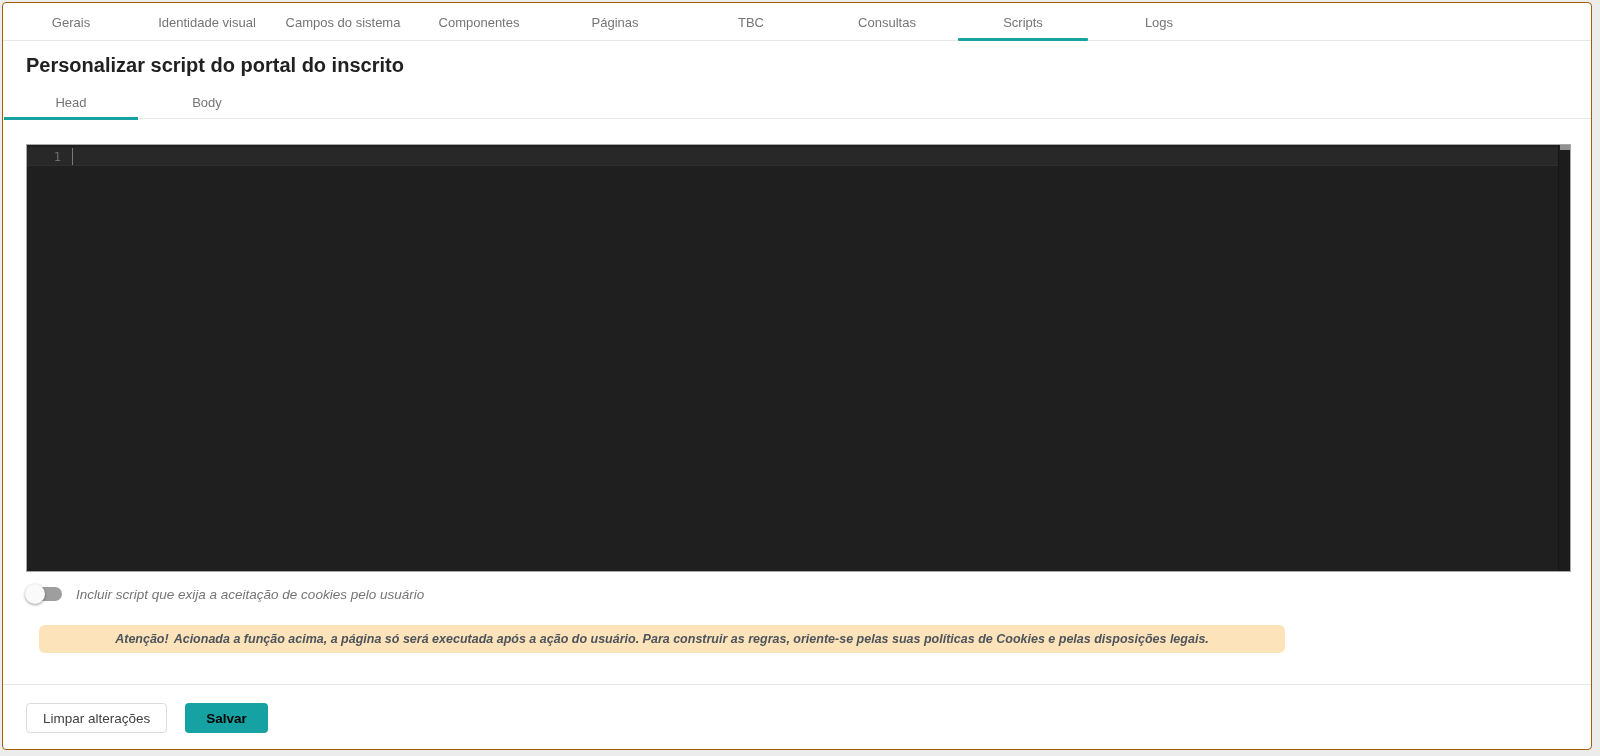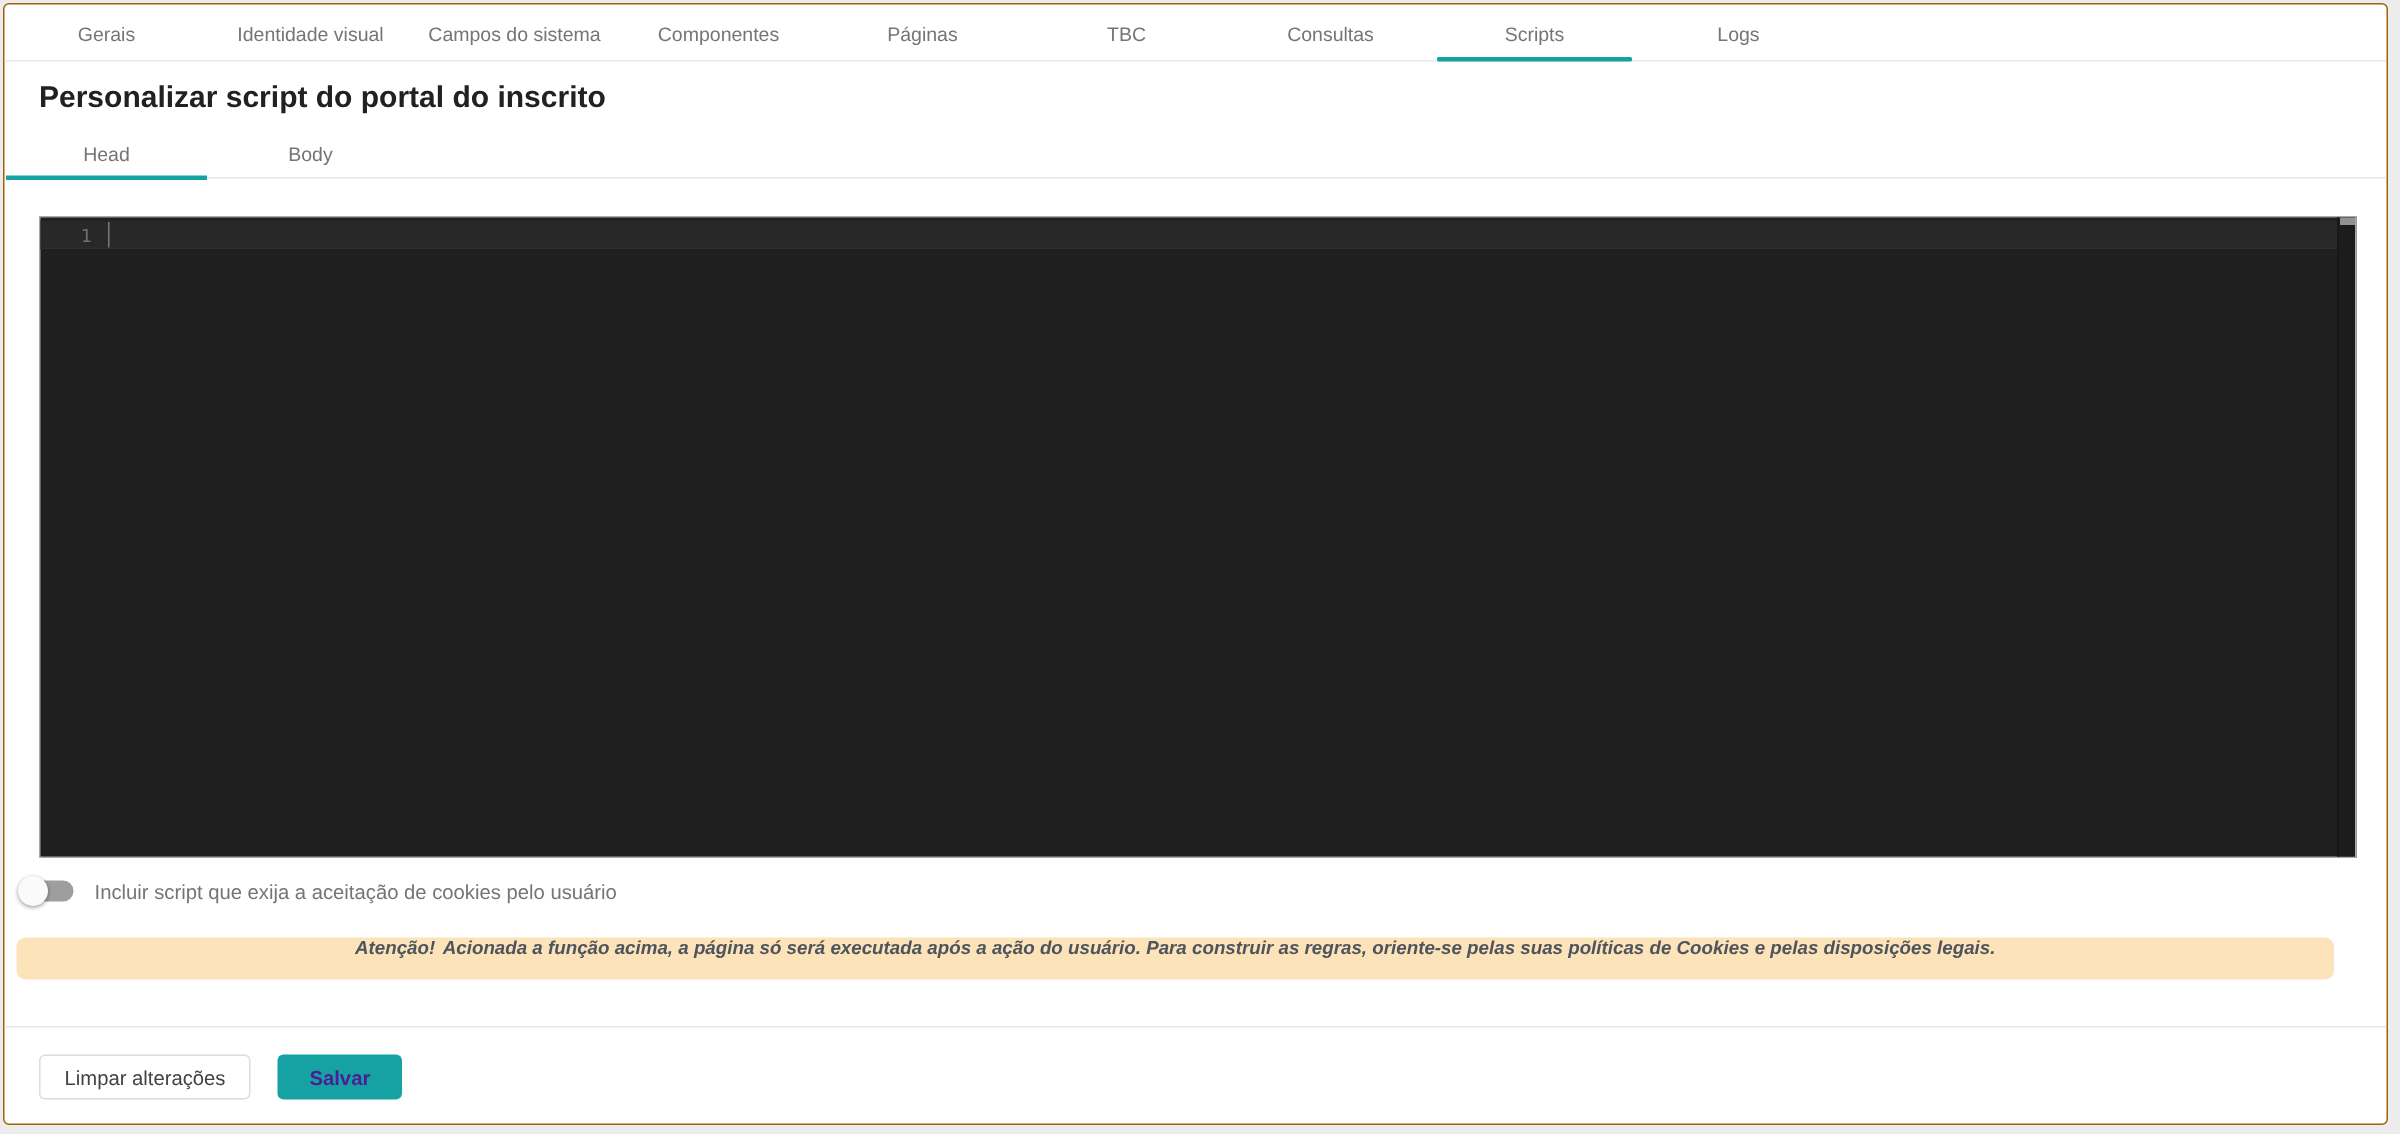--- a/index.html
+++ b/index.html
@@ -66,38 +66,38 @@
   }
   .scrollbar {
     position:absolute; right:0; top:0; width:12px; height:100%;
     background:#1c1c1c; border-left:1px solid #161616;
   }
   .scrollbar .thumb {
     position:absolute; left:1px; top:0; width:10px; height:5px; background:#919191;
   }
   
   .toggle-row {
-    position:absolute; left:10px; top:579px; height:24px;
-    display:flex; align-items:center; gap:14px;
+    position:absolute; left:23px; top:579px; height:24px;
+    display:flex; align-items:center; gap:14px;font-style:italic;
   }
   .switch {
     position:relative; width:34px; height:14px; background:#9e9e9e;
     border-radius:7px; cursor:pointer; margin-left:2px;
   }
   .switch .knob {
     position:absolute; left:-3px; top:-3px; width:20px; height:20px;
     background:#fafafa; border-radius:50%;
     box-shadow:0 1px 3px rgba(0,0,0,.4);
   }
   .toggle-label { color:#757575; font-size:13.5px; }
   
   .warning {
-    position:absolute; left:8px; top:622px; width:1545px; height:28px;
+    position:absolute; left:36px; top:622px; width:1246px; height:28px;
     background:var(--warning_bg,#fce3ba); border-radius:6px;
-    display:flex; align-items:flex-start; justify-content:center;
+    display:flex; align-items:center; justify-content:center;
     color:var(--warning_text,#4d545c); font-size:12.5px;
     font-style:italic; font-weight:700;
   }
   .warning strong { font-weight:800; margin-right:5px; }
   
   .footer {
     position:absolute; left:0; top:681px; width:100%; height:67px;
     border-top:1px solid #e8e8e8;
     display:flex; align-items:center; justify-content:space-between;
     padding:0 21px 0 23px;
@@ -106,21 +106,21 @@
   .footer-buttons { display:flex; align-items:center; gap:18px; }
   .btn {
     font-family:Liberation Sans, sans-serif; font-size:13.5px;
     border-radius:4px; cursor:pointer; height:30px;
   }
   .btn-clear {
     background:#ffffff; border:1px solid #dcdcdc; color:#424242;
     padding:0 16px;
   }
   .btn-save {
-    background:var(--save_button,#16a2a2); border:none; color:#4c1d95;
+    background:var(--save_button,#16a2a2); border:none; color:#000000;
     font-weight:700; padding:4px 21px;
   }
 </style>
 </head>
 <body>
 
 <div class="card">
 
   <nav class="tabs">
     <div class="tab">

